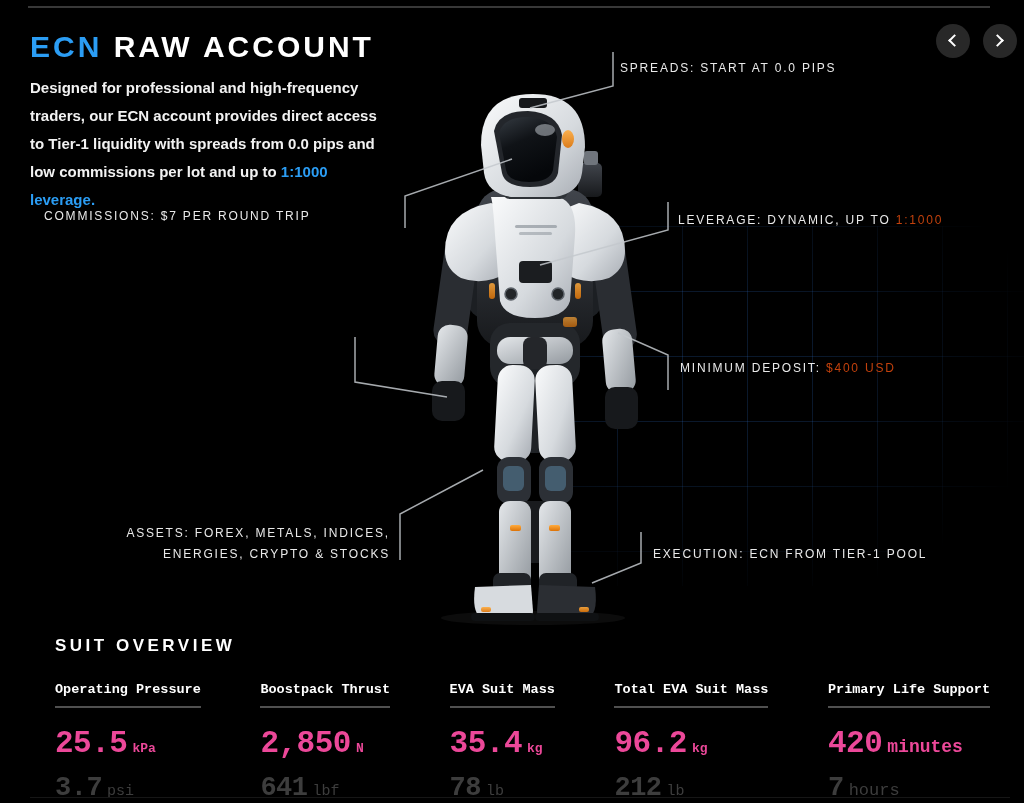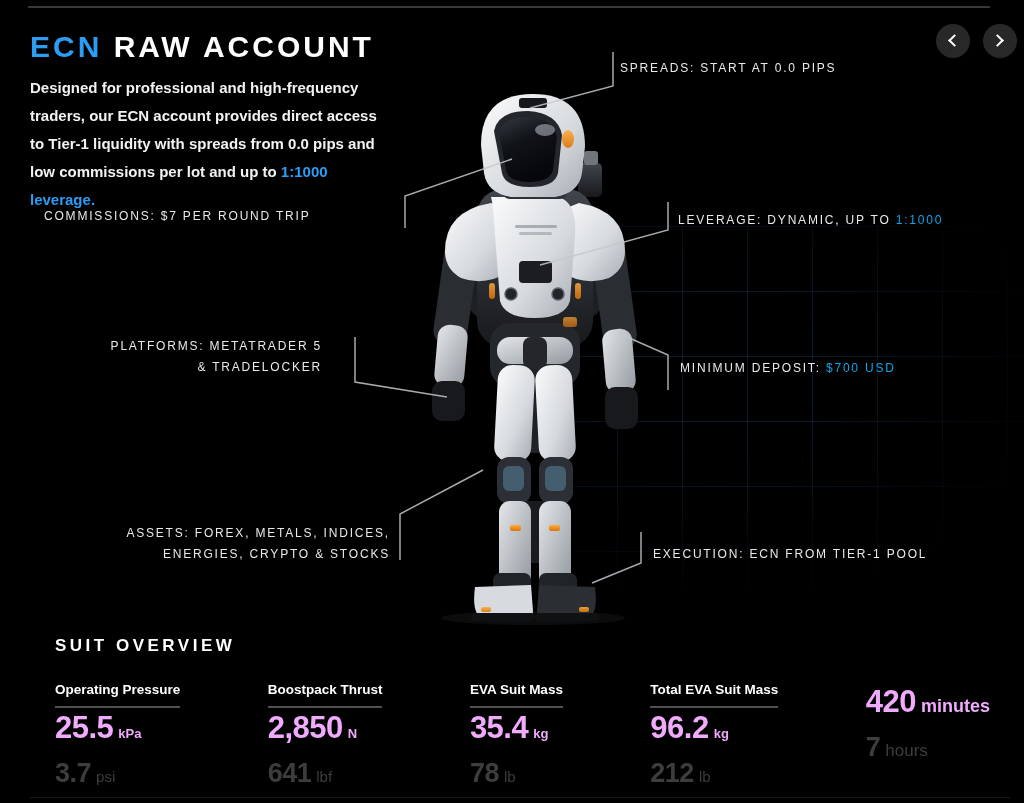--- a/index.html
+++ b/index.html
@@ -33,42 +33,42 @@
              background:#282828; border:none; cursor:pointer; }
   .nav-prev { left:936px; } .nav-next { left:983px; }
   .chev { position:absolute; top:12px; width:9px; height:9px;
           border-left:2.5px solid #fff; border-bottom:2.5px solid #fff; }
   .nav-prev .chev { left:14px; transform:rotate(45deg); }
   .nav-next .chev { left:10px; transform:rotate(-135deg); }
 
   
   .callout { position:absolute; font-size:12px; letter-spacing:1.8px; color:#e9e9e9;
              white-space:nowrap; line-height:21px; }
-  .callout .hl { color:#0ea5e9; }
+  .callout .hl { color:#c2410c; }
   .co-spreads    { left:620px; top:58px; }
   .co-comm       { left:44px;  top:206px; }
   .co-leverage   { left:678px; top:210px; }
   .co-platforms  { left:30px;  top:336px; width:292px; text-align:right; }
   .co-deposit    { left:680px; top:358px; }
   .co-assets     { left:48px;  top:523px; width:342px; text-align:right; }
   .co-execution  { left:653px; top:544px; }
 
   .connectors { position:absolute; left:0; top:0; width:1024px; height:803px; pointer-events:none; }
 
   .suit-img { position:absolute; left:415px; top:85px; width:240px; height:545px; }
 
   
   .so-title { position:absolute; left:55px; top:636px; font-size:17px; font-weight:bold;
               letter-spacing:3.5px; color:#fff; }
   .stats { position:absolute; left:55px; top:682px; width:935px; display:flex;
            justify-content:space-between; }
-  .stat  { display:flex; flex-direction:column; }
+  .stat  { display:flex; flex-direction:column;font-family:Liberation Mono, monospace; }
   .stat-label { display:table; font-size:13.5px; font-weight:bold; color:#fff;
                 padding-bottom:9px; border-bottom:2px solid #505050; }
-  .stat-primary { margin-top:2px; color:#f0abfc; white-space:nowrap; }
+  .stat-primary { margin-top:18px; color:#ec4899; white-space:nowrap; }
   .stat-primary .val { font-size:31px; font-weight:bold; letter-spacing:-0.5px; }
   .stat-primary .unit { font-size:13px; font-weight:bold; margin-left:5px; }
   .stat:nth-child(5) .stat-primary .unit { font-size:18px; }
   .stat-secondary { margin-top:12px; color:#3d3d3d; white-space:nowrap; }
   .stat-secondary .val { font-size:27px; font-weight:bold; letter-spacing:-0.5px; }
   .stat-secondary .unit { font-size:15px; margin-left:5px; }
   .stat:nth-child(5) .stat-secondary .unit, .stat:nth-child(6) .stat-secondary .unit { font-size:17px; }
 </style>
 </head>
 <body>
@@ -189,23 +189,22 @@
     <path d="M400 560 V514 L483 470"></path>
     <path d="M641 532 V563 L592 583"></path>
   </svg>
 
   <div class="callout co-spreads">SPREADS: START AT 0.0 PIPS</div>
 
   <div class="callout co-comm">COMMISSIONS: $7 PER ROUND TRIP</div>
 
   <div class="callout co-leverage"><span>LEVERAGE: DYNAMIC, UP TO </span><span class="hl">1:1000</span></div>
 
-  <div class="callout co-platforms"><span>PLATFORMS: METATRADER 5</span><br><span>&amp; TRADELOCKER</span></div>
-
-  <div class="callout co-deposit"><span>MINIMUM DEPOSIT: </span><span class="hl">$700 USD</span></div>
+
+  <div class="callout co-deposit"><span>MINIMUM DEPOSIT: </span><span class="hl">$400 USD</span></div>
 
   <div class="callout co-assets"><span>ASSETS: FOREX, METALS, INDICES,</span><br><span>ENERGIES, CRYPTO &amp; STOCKS</span></div>
 
   <div class="callout co-execution">EXECUTION: ECN FROM TIER-1 POOL</div>
 
   <h2 class="so-title">SUIT OVERVIEW</h2>
 
   <div class="stats">
     <div class="stat">
       <div class="stat-label">Operating Pressure</div>
@@ -221,19 +220,20 @@
       <div class="stat-label">EVA Suit Mass</div>
       <div class="stat-primary"><span class="val">35.4</span><span class="unit">kg</span></div>
       <div class="stat-secondary"><span class="val">78</span><span class="unit">lb</span></div>
     </div>
     <div class="stat">
       <div class="stat-label">Total EVA Suit Mass</div>
       <div class="stat-primary"><span class="val">96.2</span><span class="unit">kg</span></div>
       <div class="stat-secondary"><span class="val">212</span><span class="unit">lb</span></div>
     </div>
     <div class="stat">
+      <div class="stat-label">Primary Life Support</div>
       <div class="stat-primary"><span class="val">420</span><span class="unit">minutes</span></div>
       <div class="stat-secondary"><span class="val">7</span><span class="unit">hours</span></div>
     </div>
   </div>
 
   <div class="bottom-divider"></div>
 </div>
 
 </body></html>

